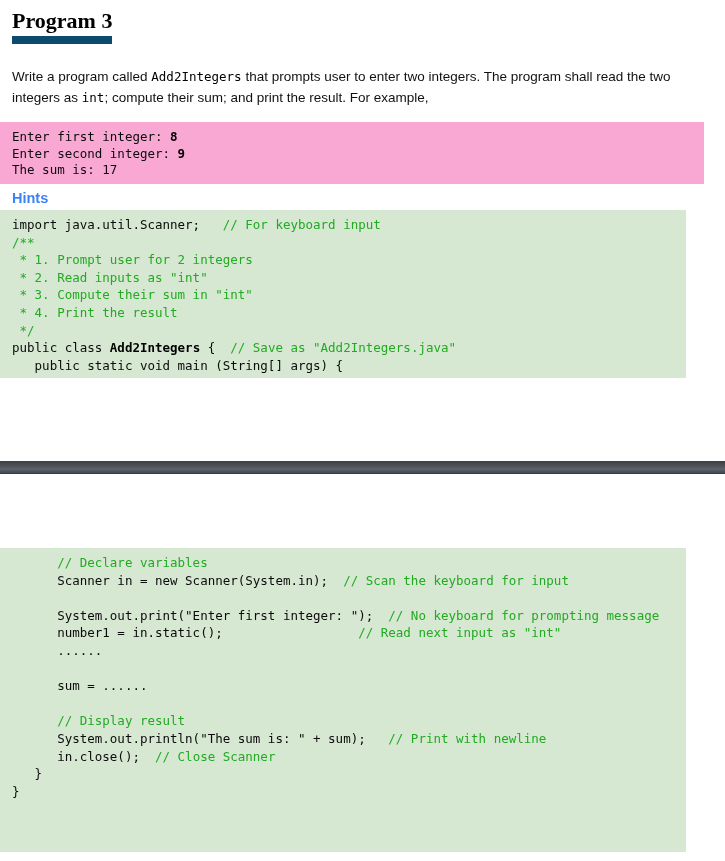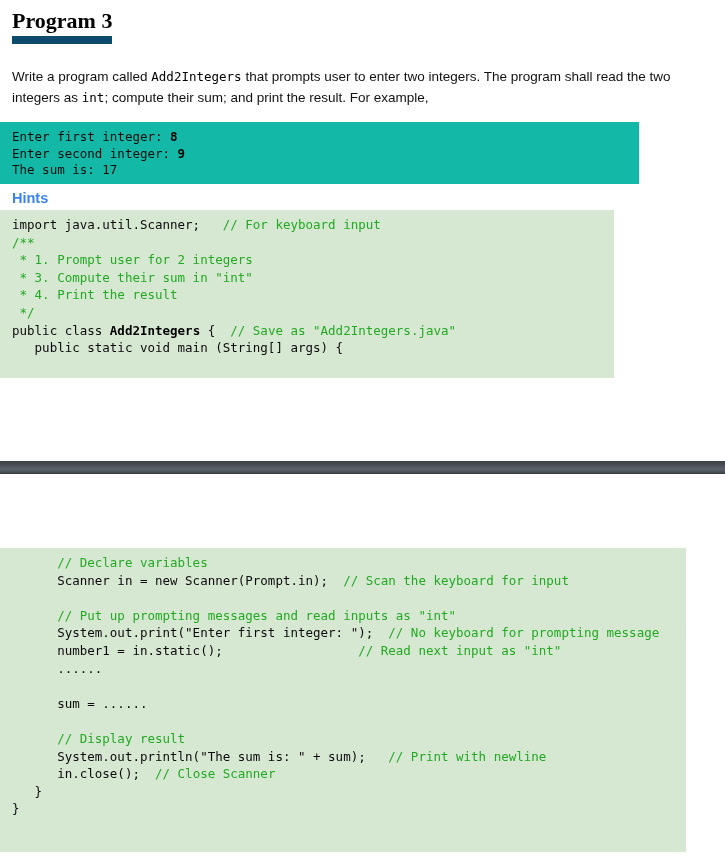--- a/index.html
+++ b/index.html
@@ -48,23 +48,23 @@
     font-family: "DejaVu Sans Mono", monospace;
     font-size: 12.5px;
     color: #000000;
   }
 
   
   .output-block {
     position: absolute;
     left: 0px;
     top: 122px;
-    width: 639px;
+    width: 704px;
     height: 62px;
-    background: #14b8a6;
+    background: #f9a8d4;
     box-sizing: border-box;
     padding: 7px 0 6px 12px;
   }
   .output-block .line {
     font-family: "DejaVu Sans Mono", monospace;
     font-size: 12.5px;
     line-height: 16.5px;
     color: #0b0b0b;
     white-space: pre;
   }
@@ -87,21 +87,21 @@
 
   
   .code-block {
     position: absolute;
     left: 0px;
     background: #d6e7d2;
     box-sizing: border-box;
   }
   #hints-code-block {
     top: 210px;
-    width: 614px;
+    width: 686px;
     height: 168px;
     padding: 6px 0 6px 12px;
   }
   #body-code-block {
     top: 548px;
     width: 686px;
     height: 304px;
     padding: 6px 0 6px 12px;
   }
   .code-block .cline {
@@ -142,34 +142,34 @@
     <div class="line"><span>Enter second integer: </span><span class="user-in">9</span></div>
     <div class="line"><span>The sum is: 17</span></div>
   </div>
 
 <div class="hints-heading">Hints</div>
 
 <div class="code-block" id="hints-code-block">
     <div class="cline"><span>import java.util.Scanner;   </span><span class="cmt">// For keyboard input</span></div>
     <div class="cline"><span class="cmt">/**</span></div>
     <div class="cline"><span class="cmt"> * 1. Prompt user for 2 integers</span></div>
+    <div class="cline"><span class="cmt"> * 2. Read inputs as "int"</span></div>
     <div class="cline"><span class="cmt"> * 3. Compute their sum in "int"</span></div>
     <div class="cline"><span class="cmt"> * 4. Print the result</span></div>
     <div class="cline"><span class="cmt"> */</span></div>
     <div class="cline"><span>public class </span><span class="bold">Add2Integers</span><span> {  </span><span class="cmt">// Save as "Add2Integers.java"</span></div>
     <div class="cline"><span>   public static void main (String[] args) {</span></div>
   </div>
 
 <div class="separator-bar"></div>
 
 <div class="code-block" id="body-code-block">
     <div class="cline"><span>      </span><span class="cmt">// Declare variables</span></div>
-    <div class="cline"><span>      Scanner in = new Scanner(Prompt.in);  </span><span class="cmt">// Scan the keyboard for input</span></div>
+    <div class="cline"><span>      Scanner in = new Scanner(System.in);  </span><span class="cmt">// Scan the keyboard for input</span></div>
     <div class="cline">&nbsp;</div>
-    <div class="cline"><span>      </span><span class="cmt">// Put up prompting messages and read inputs as "int"</span></div>
     <div class="cline"><span>      System.out.print("Enter first integer: ");  </span><span class="cmt">// No keyboard for prompting message</span></div>
     <div class="cline"><span>      number1 = in.static();                  </span><span class="cmt">// Read next input as "int"</span></div>
     <div class="cline"><span>      ......</span></div>
     <div class="cline">&nbsp;</div>
     <div class="cline"><span>      sum = ......</span></div>
     <div class="cline">&nbsp;</div>
     <div class="cline"><span>      </span><span class="cmt">// Display result</span></div>
     <div class="cline"><span>      System.out.println("The sum is: " + sum);   </span><span class="cmt">// Print with newline</span></div>
     <div class="cline"><span>      in.close();  </span><span class="cmt">// Close Scanner</span></div>
     <div class="cline"><span>   }</span></div>

